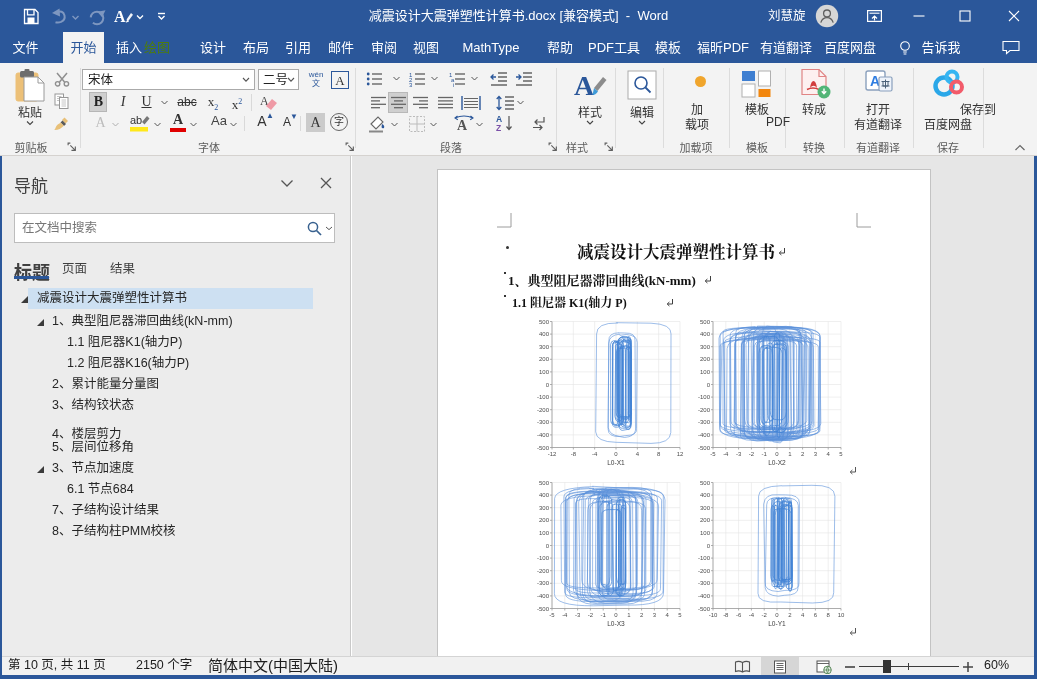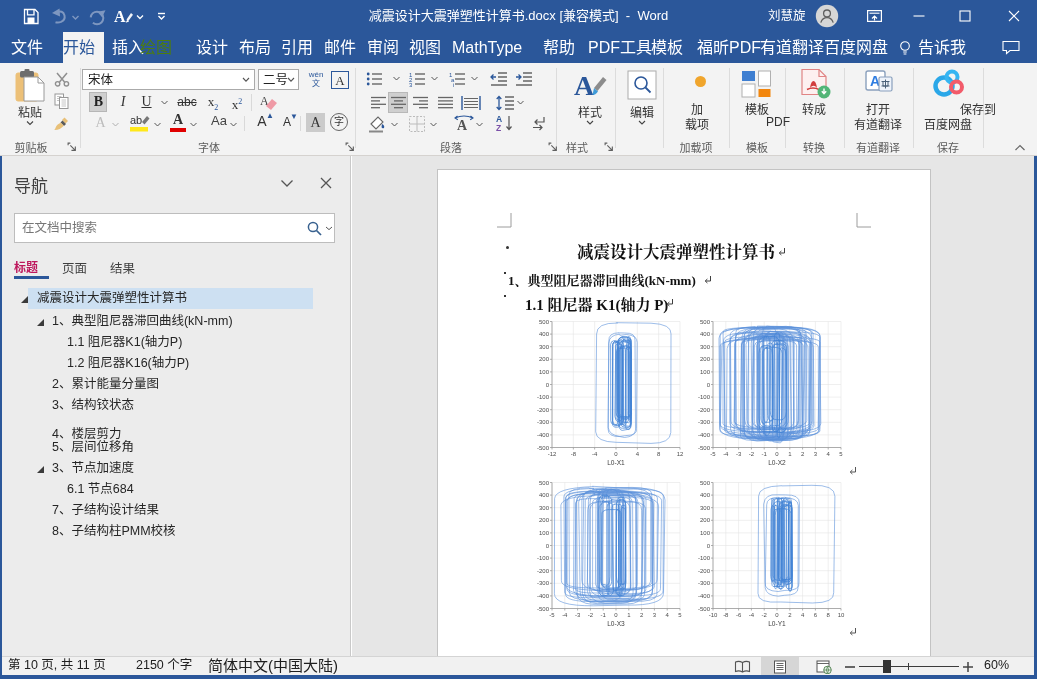--- a/index.html
+++ b/index.html
@@ -1,20 +1,20 @@
 <!DOCTYPE html>
 <html><head><meta charset="utf-8">
 <style>
 *{margin:0;padding:0;box-sizing:border-box}
 html,body{width:1037px;height:679px;overflow:hidden}
 body{font-family:"Liberation Sans","Noto Sans CJK SC",sans-serif;position:relative;background:#fff;-webkit-font-smoothing:antialiased}
 .abs{position:absolute}
 .titlebar{left:0;top:0;width:1037px;height:32px;background:#2b579a}
 .tabrow{left:0;top:32px;width:1037px;height:31px;background:#2b579a}
-.tab{position:absolute;top:32px;height:31px;line-height:31px;color:#fff;font-size:16px;white-space:nowrap}
+.tab{position:absolute;top:32px;height:31px;line-height:31px;color:#fff;font-size:13px;text-align:center;white-space:nowrap}
 .ribbon{left:0;top:63px;width:1037px;height:93px;background:#f3f3f3;border-bottom:1px solid #d5d2cf}
 .gsep{position:absolute;top:68px;width:1px;height:80px;background:#dcdcdc}
 .glabel{position:absolute;top:139px;height:14px;font-size:11px;color:#5c5c5c;text-align:center;white-space:nowrap}
 .launch{position:absolute;top:142px;width:10px;height:10px}
 .navpane{left:0;top:156px;width:351px;height:500px;background:#ececec;border-right:1px solid #c9c9c9;border-left:2px solid #2b579a}
 .docarea{left:352px;top:156px;width:685px;height:500px;background:#e6e6e6}
 .page{position:absolute;left:85px;top:13px;width:494px;height:487px;background:#fff;border:1px solid #c3c3c3;border-bottom:none}
 .statusbar{left:0;top:656px;width:1037px;height:19px;background:#f1f1f1;border-top:1px solid #d4d4d4;font-size:12px;color:#262626}
 .bottomedge{left:0;top:675px;width:1037px;height:4px;background:#2b579a}
 .rightedge{left:1034px;top:156px;width:3px;height:523px;background:#2b579a}
@@ -382,21 +382,21 @@
   </svg>
 <div class="abs" style="left:14px;top:213px;width:321px;height:30px;background:#fff;border:1px solid #bdbdbd"></div>
 <div class="abs" style="left:22px;top:213px;height:30px;line-height:30px;font-size:12.5px;color:#767676">在文档中搜索</div>
 <svg class="abs" style="left:306px;top:220px" width="17" height="17" viewBox="0 0 17 17">
 <circle cx="7" cy="7" r="4.6" fill="none" stroke="#38618f" stroke-width="1.5"></circle>
 <path d="M 10.5 10.5 l 4.5 4.5" stroke="#38618f" stroke-width="1.7"></path>
 </svg>
 <svg class="abs" style="left:325px;top:226px" width="8" height="5" viewBox="0 0 8 5">
     <path d="M 1 1 l 3 2.6 l 3 -2.6" stroke="#555" fill="none" stroke-width="1"></path>
   </svg>
-<div class="abs" style="left:14px;top:258px;font-size:12px;color:#be185d;font-weight:bold">标题</div>
+<div class="abs" style="left:14px;top:258px;font-size:18px;color:#404040;font-weight:bold">标题</div>
 <div class="abs" style="left:14px;top:276px;width:35px;height:3px;background:#2b579a"></div>
 <div class="abs" style="left:62px;top:258px;font-size:12.5px;color:#3f3f3f">页面</div>
 <div class="abs" style="left:110px;top:258px;font-size:12.5px;color:#3f3f3f">结果</div>
 <div class="abs" style="left:28px;top:288px;width:285px;height:21px;background:#cde0f2"></div>
 <svg class="abs" style="left:20px;top:295px" width="9" height="9" viewBox="0 0 9 9">
     <path d="M 8 1 V 8 H 1 Z" fill="#3b3b3b"></path>
   </svg>
 <div class="treerow" style="left:37px;top:288px">减震设计大震弹塑性计算书</div>
 <svg class="abs" style="left:36px;top:318px" width="9" height="9" viewBox="0 0 9 9">
     <path d="M 8 1 V 8 H 1 Z" fill="#3b3b3b"></path>
@@ -425,21 +425,21 @@
 <div class="abs docf" style="left:429px;top:239px;width:494px;text-align:center;font-size:16.5px">减震设计大震弹塑性计算书</div>
 <div class="abs" style="left:506px;top:246px;width:3px;height:3px;background:#333;border-radius:50%"></div>
 <svg class="abs" style="left:778px;top:247px" width="8" height="9" viewBox="0 0 8 9">
 <path d="M 6.5 1 V 6 H 1.5 M 3.4 4 L 1.2 6 L 3.4 8" stroke="#3f3f3f" fill="none" stroke-width="1"></path>
   </svg>
 <div class="abs docf" style="left:508px;top:270px;font-size:13px">1、典型阻尼器滞回曲线(kN-mm)</div>
 <div class="abs" style="left:504px;top:272px;width:2px;height:2px;background:#333"></div>
 <svg class="abs" style="left:704px;top:275px" width="8" height="9" viewBox="0 0 8 9">
 <path d="M 6.5 1 V 6 H 1.5 M 3.4 4 L 1.2 6 L 3.4 8" stroke="#3f3f3f" fill="none" stroke-width="1"></path>
   </svg>
-<div class="abs docf" style="left:525px;top:293px;font-size:15px">1.1 阻尼器 K1(轴力 P)</div>
+<div class="abs docf" style="left:512px;top:293px;font-size:12px">1.1 阻尼器 K1(轴力 P)</div>
 <div class="abs" style="left:504px;top:295px;width:2px;height:2px;background:#333"></div>
 <svg class="abs" style="left:666px;top:298px" width="8" height="9" viewBox="0 0 8 9">
 <path d="M 6.5 1 V 6 H 1.5 M 3.4 4 L 1.2 6 L 3.4 8" stroke="#3f3f3f" fill="none" stroke-width="1"></path>
   </svg>
 <svg style="position:absolute;left:534px;top:314px" width="156" height="156" viewBox="0 0 156 156">
     <path d="M 18.0 7.5 H 146.0 M 18.0 20.1 H 146.0 M 18.0 32.7 H 146.0 M 18.0 45.3 H 146.0 M 18.0 57.9 H 146.0 M 18.0 70.5 H 146.0 M 18.0 83.1 H 146.0 M 18.0 95.7 H 146.0 M 18.0 108.3 H 146.0 M 18.0 120.9 H 146.0 M 18.0 133.5 H 146.0 M 18.00 7.5 V 133.5 M 39.33 7.5 V 133.5 M 60.67 7.5 V 133.5 M 82.00 7.5 V 133.5 M 103.33 7.5 V 133.5 M 124.67 7.5 V 133.5 M 146.00 7.5 V 133.5" stroke="#e4e4e4" fill="none" stroke-width="0.6"></path>
     <path d="M 88.3 22.6 L 91.7 23.1 Q 95.0 22.5 94.5 27.6 L 95.0 103.6 Q 94.2 109.0 92.2 108.6 L 88.3 108.1 Q 84.6 108.5 84.7 103.0 L 84.9 27.5 Q 85.1 22.9 88.6 23.0 Z" stroke="#4384d6" stroke-width="0.7" fill="none"></path>
     <path d="M 91.8 26.8 L 94.6 26.5 Q 96.7 25.9 96.6 30.0 L 97.2 104.0 Q 97.2 108.2 94.7 108.7 L 90.7 108.0 Q 89.1 108.3 89.1 104.0 L 88.1 30.6 Q 88.9 26.0 90.8 26.1 Z" stroke="#4384d6" stroke-width="0.7" fill="none"></path>
     <path d="M 94.8 33.4 L 95.8 33.2 Q 96.8 32.8 97.1 36.2 L 97.0 101.5 Q 96.8 105.1 95.9 105.9 L 95.6 105.2 Q 95.0 105.1 94.4 102.3 L 94.7 36.2 Q 95.1 32.8 95.0 33.4 Z" stroke="#4384d6" stroke-width="0.7" fill="none"></path>
     <path d="M 84.4 33.8 L 86.6 33.6 Q 89.1 33.6 88.7 39.4 L 88.2 97.5 Q 89.0 103.6 86.5 102.9 L 85.0 103.7 Q 82.6 103.7 83.3 98.0 L 82.8 38.6 Q 82.4 34.2 84.4 33.9 Z" stroke="#4384d6" stroke-width="0.7" fill="none"></path>

